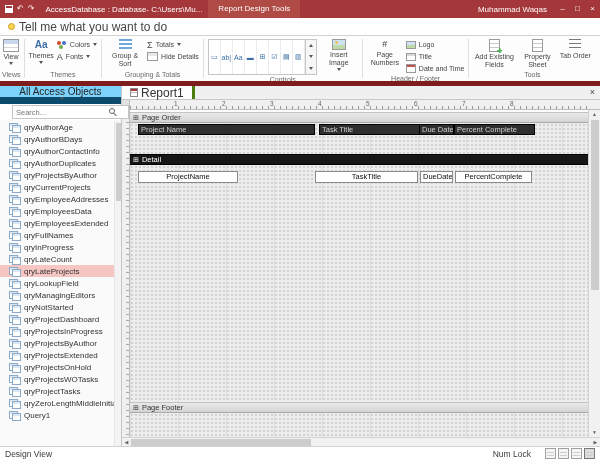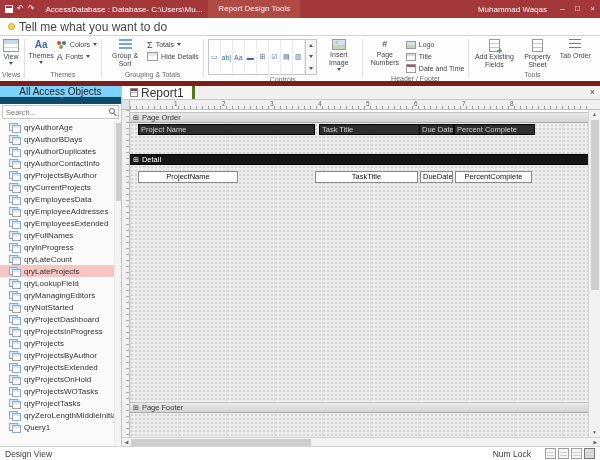--- a/index.html
+++ b/index.html
@@ -62,21 +62,21 @@
 
   
   .main{flex:1;display:flex;min-height:0;}
 
   
   .navpane{width:122px;border-right:1px solid #C8C6C4;background:#FAFAFA;display:flex;flex-direction:column;position:relative;}
   .nav-header{height:18px;display:flex;align-items:center;padding:0 4px;font-size:10px;color:#222;border-bottom:7px solid #0c4a6e;background:#7dd3fc;flex-direction:column;}
   .nav-header .caret{margin-left:3px;}
   .nav-shutter{margin-left:auto;color:#555;font-size:9px;}
   .nav-search{height:16px;padding:1px 2px;position:relative;background:#fff;}
-  .nav-search input{width:100%;height:14px;border:1px solid #C8C6C4;font-size:7.5px;padding:0 14px 0 3px;font-family:"Liberation Sans",sans-serif;color:#333;}
+  .nav-search input{width:100%;height:14px;border:1px solid #C8C6C4;font-size:7.5px;padding:0 14px 0 3px;font-family:"Liberation Sans",sans-serif;color:#333;margin-left:10px;}
   .ico-mag{position:absolute;right:6px;top:4px;width:6px;height:6px;border:1px solid #666;border-radius:50%;}
   .ico-mag::after{content:"";position:absolute;right:-3px;bottom:-2px;width:4px;height:1px;background:#666;transform:rotate(45deg);}
   .nav-list{flex:1;overflow:hidden;padding-top:1px;background:#FAFAFA;}
   .nav-item{height:12px;display:flex;align-items:center;gap:4px;padding-left:9px;white-space:nowrap;overflow:hidden;}
   .nav-item.selected{background:#F5C6C2;}
   .nav-label{font-size:8px;color:#333;}
   .q-icon{width:11px;height:9px;position:relative;flex:0 0 auto;}
   .q-icon::before,.q-icon::after{content:"";position:absolute;width:7px;height:6px;border:1px solid #8AA8C8;background:linear-gradient(to bottom,#DBE7F3 0 2px,#fff 2px);}
   .q-icon::before{left:0;top:0;}
   .q-icon::after{left:3px;top:2px;}
@@ -311,44 +311,44 @@
           <div class="nav-item">
           <span class="q-icon"></span>
           <span class="nav-label">qryAuthorAge</span>
         </div>
           <div class="nav-item">
           <span class="q-icon"></span>
           <span class="nav-label">qryAuthorBDays</span>
         </div>
           <div class="nav-item">
           <span class="q-icon"></span>
+          <span class="nav-label">qryAuthorContactInfo</span>
+        </div>
+          <div class="nav-item">
+          <span class="q-icon"></span>
           <span class="nav-label">qryAuthorDuplicates</span>
         </div>
           <div class="nav-item">
           <span class="q-icon"></span>
-          <span class="nav-label">qryAuthorContactInfo</span>
-        </div>
-          <div class="nav-item">
-          <span class="q-icon"></span>
           <span class="nav-label">qryProjectsByAuthor</span>
         </div>
           <div class="nav-item">
           <span class="q-icon"></span>
           <span class="nav-label">qryCurrentProjects</span>
         </div>
           <div class="nav-item">
           <span class="q-icon"></span>
+          <span class="nav-label">qryEmployeeAddresses</span>
+        </div>
+          <div class="nav-item">
+          <span class="q-icon"></span>
           <span class="nav-label">qryEmployeesData</span>
         </div>
           <div class="nav-item">
           <span class="q-icon"></span>
-          <span class="nav-label">qryEmployeeAddresses</span>
-        </div>
-          <div class="nav-item">
-          <span class="q-icon"></span>
           <span class="nav-label">qryEmployeesExtended</span>
         </div>
           <div class="nav-item">
           <span class="q-icon"></span>
           <span class="nav-label">qryFullNames</span>
         </div>
           <div class="nav-item">
           <span class="q-icon"></span>
           <span class="nav-label">qryInProgress</span>
         </div>
@@ -372,24 +372,20 @@
           <span class="q-icon"></span>
           <span class="nav-label">qryNotStarted</span>
         </div>
           <div class="nav-item">
           <span class="q-icon"></span>
           <span class="nav-label">qryProjectDashboard</span>
         </div>
           <div class="nav-item">
           <span class="q-icon"></span>
           <span class="nav-label">qryProjectsInProgress</span>
-        </div>
-          <div class="nav-item">
-          <span class="q-icon"></span>
-          <span class="nav-label">qryProjects</span>
         </div>
           <div class="nav-item">
           <span class="q-icon"></span>
           <span class="nav-label">qryProjectsByAuthor</span>
         </div>
           <div class="nav-item">
           <span class="q-icon"></span>
           <span class="nav-label">qryProjectsExtended</span>
         </div>
           <div class="nav-item">

